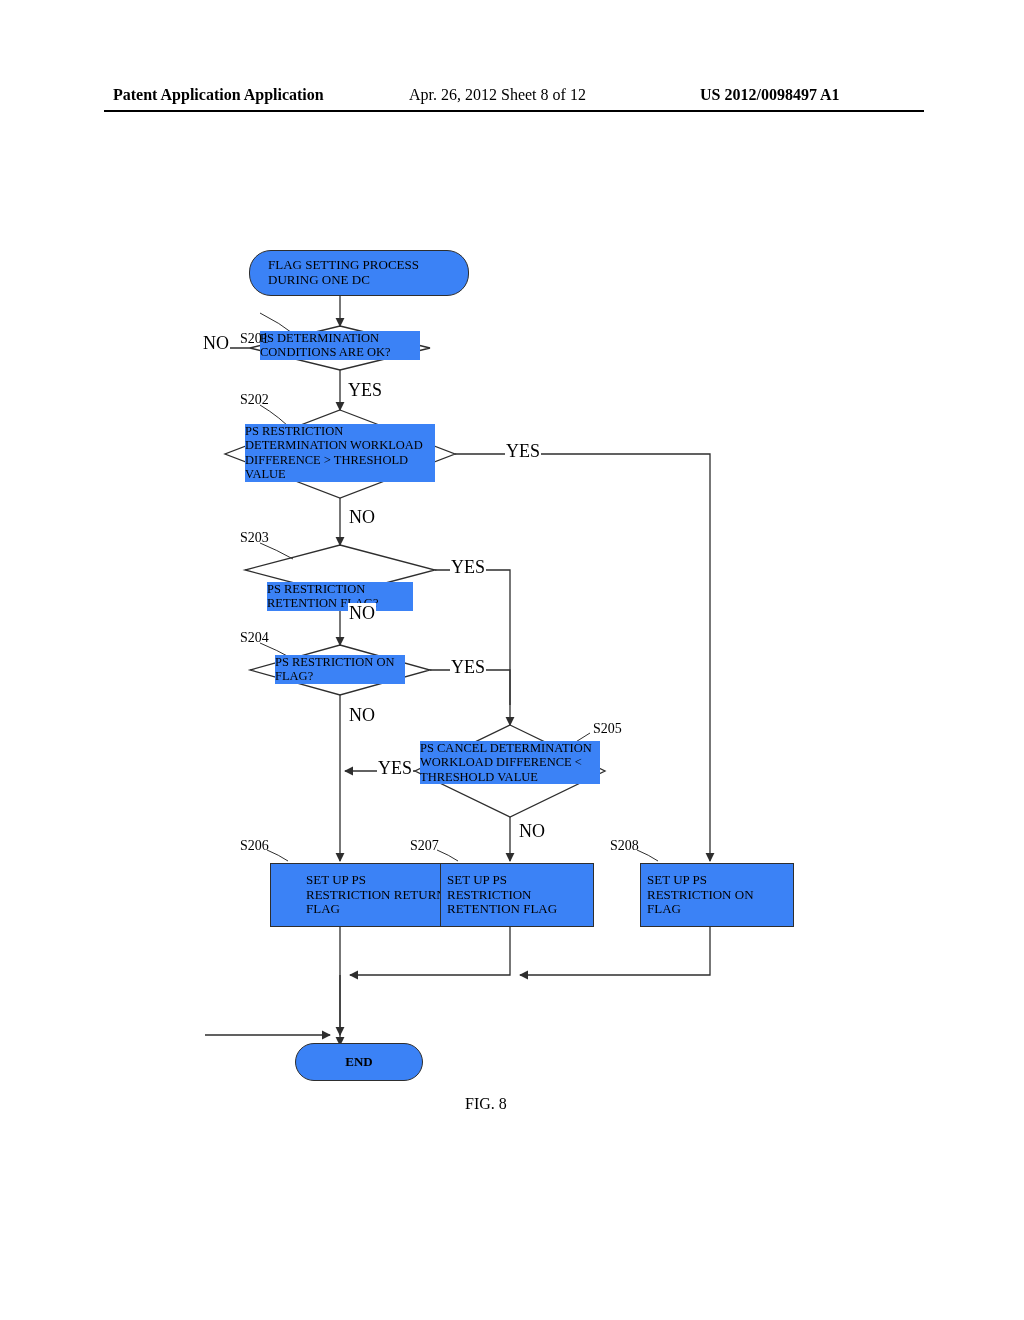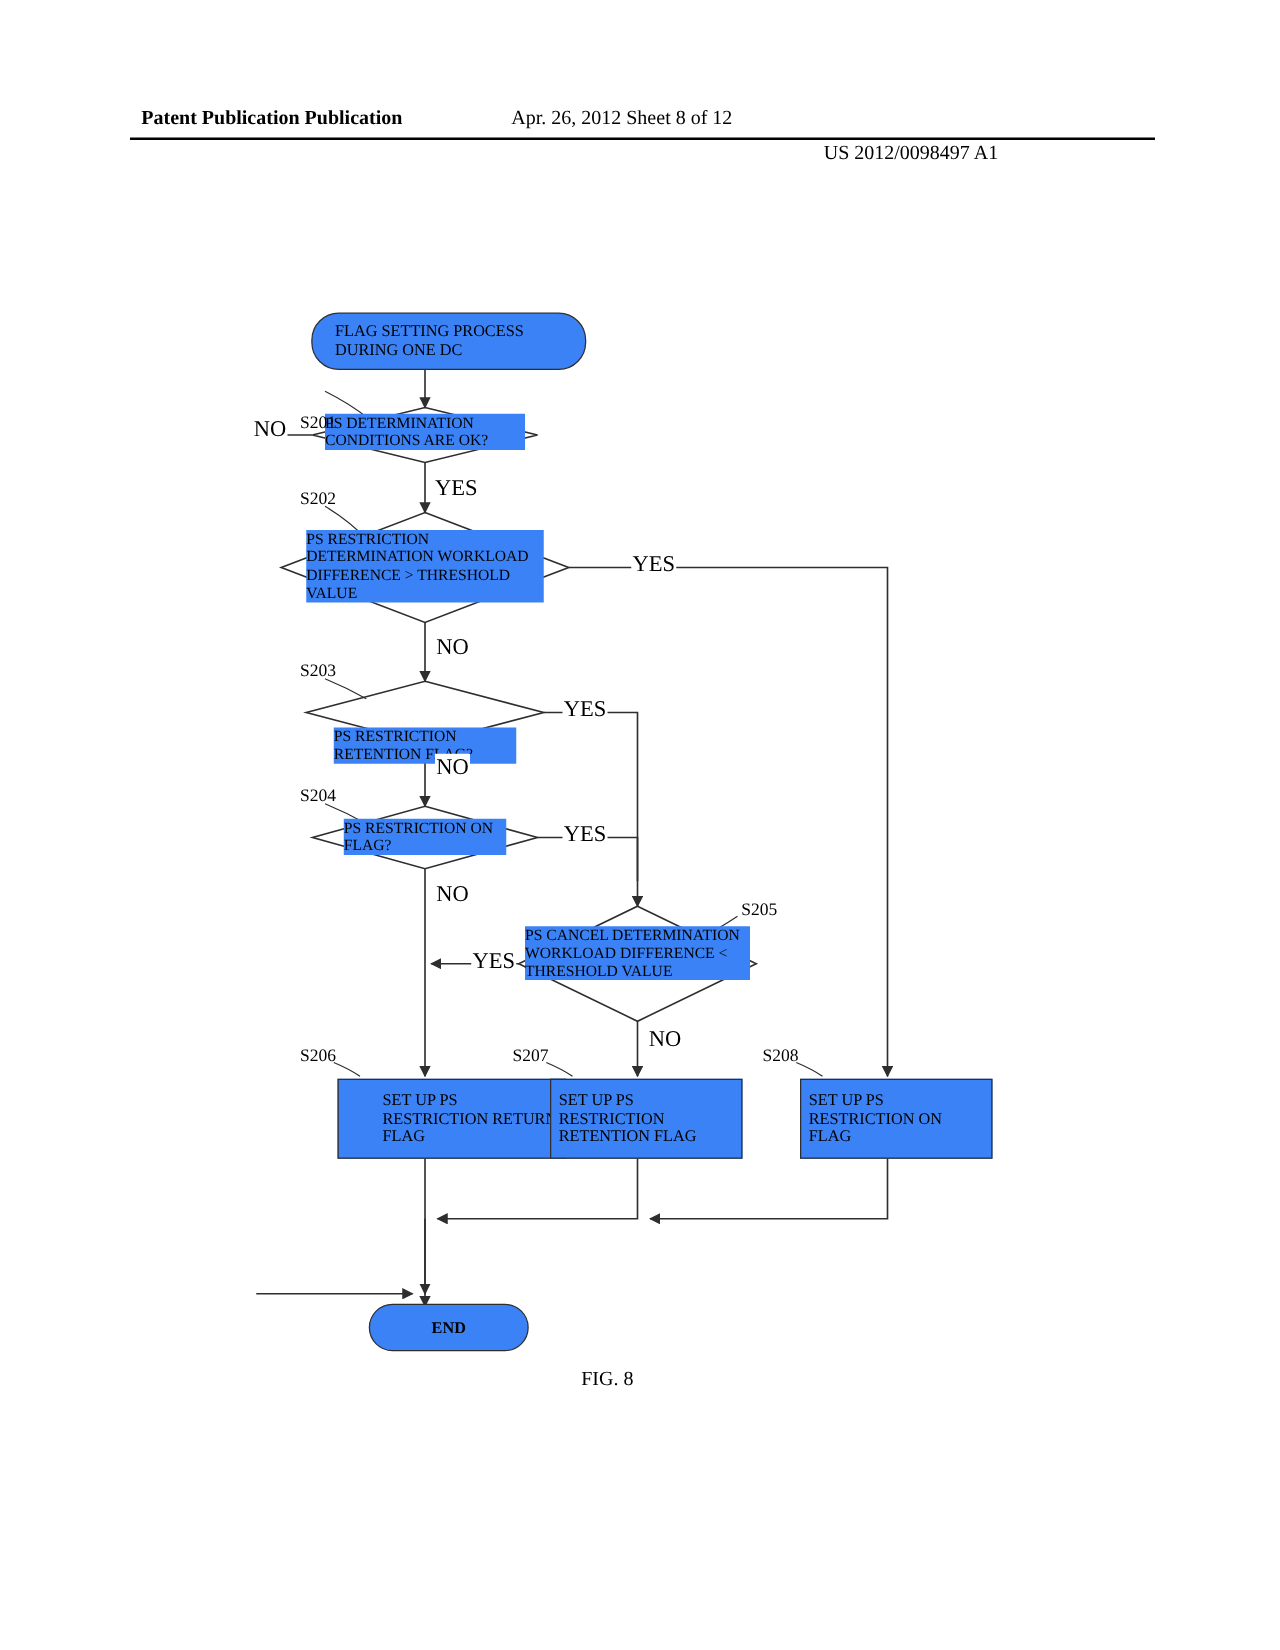--- a/index.html
+++ b/index.html
@@ -17,21 +17,21 @@
     height: 1320px;
   }
   .hdr {
     position: absolute;
     top: 86px;
     font-size: 16px;
     white-space: nowrap;
   }
   .hdr-left   { left: 113px; font-weight: bold; }
   .hdr-center { left: 409px; }
-  .hdr-right  { left: 659px; font-weight: normal; margin-top: 28px; }
+  .hdr-right  { left: 700px; font-weight: bold; }
   .hr {
     position: absolute;
     top: 110px;
     left: 104px;
     width: 820px;
     height: 2px;
     background: #000;
   }
 
   .diagram {
@@ -82,21 +82,21 @@
   .figcap {
     position: absolute;
     font-size: 16px;
   }
 </style>
 </head>
 <body>
 
 <div class="page">
 
-  <div class="hdr hdr-left">Patent Publication Publication</div>
+  <div class="hdr hdr-left">Patent Application Application</div>
   <div class="hdr hdr-center">Apr. 26, 2012  Sheet 8 of 12</div>
   <div class="hdr hdr-right">US 2012/0098497 A1</div>
   <div class="hr"></div>
 
   <div class="diagram">
 
     <svg width="630" height="920">
       <defs>
         <marker id="ah" viewBox="0 0 10 10" refX="9" refY="5" markerWidth="7" markerHeight="7" orient="auto-start-reverse">
           <path d="M0,0 L10,5 L0,10 z" fill="#2e2e2e"></path>

